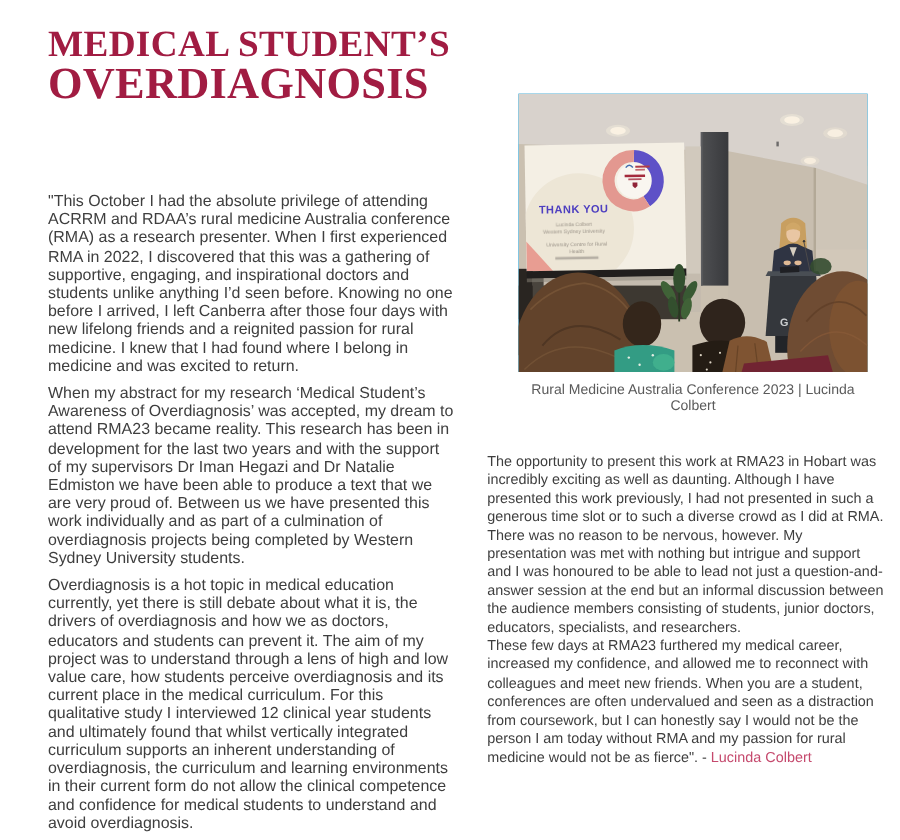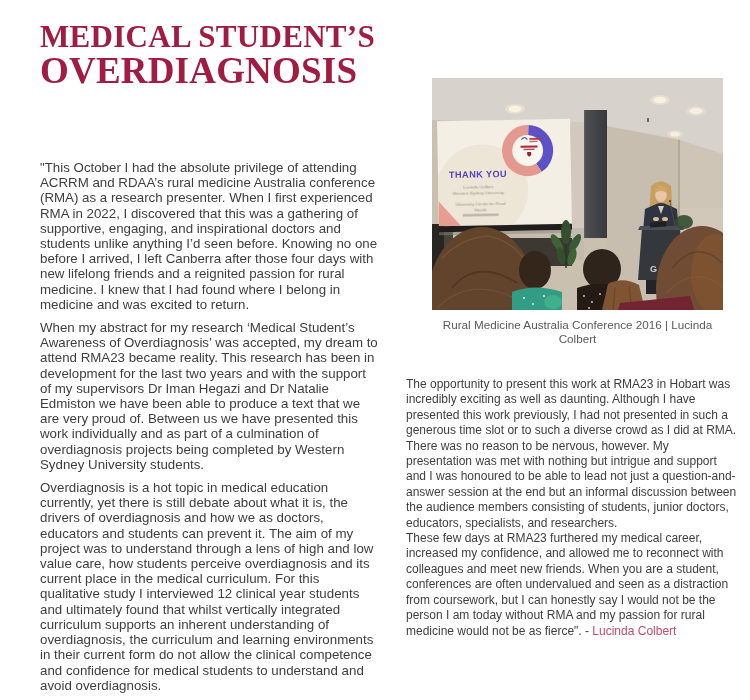--- a/index.html
+++ b/index.html
@@ -192,21 +192,21 @@
             <ellipse cx="283" cy="196" rx="24" ry="40" fill="#7d522f" opacity="0.85"></ellipse>
             <path d="M240,190 Q265,160 290,185" fill="none" stroke="#5a3a24" stroke-width="1.5" opacity="0.7"></path>
             <path d="M235,215 Q262,185 291,210" fill="none" stroke="#8a5c38" stroke-width="1.2" opacity="0.6"></path>
           </g>
           <path d="M188,225 L258,218 L262,232 L186,232 Z" fill="#6f2130"></path>
         </g>
 
         <rect x="0" y="0" width="291" height="232" fill="#b08a6a" opacity="0.04"></rect>
       </svg>
     </div>
-    <figcaption class="caption">Rural Medicine Australia Conference 2016 | Lucinda Colbert</figcaption>
+    <figcaption class="caption">Rural Medicine Australia Conference 2023 | Lucinda Colbert</figcaption>
   </figure>
 
   <div class="col-right">
     <p>The opportunity to present this work at RMA23 in Hobart was incredibly exciting as well as daunting. Although I have presented this work previously, I had not presented in such a generous time slot or to such a diverse crowd as I did at RMA. There was no reason to be nervous, however. My presentation was met with nothing but intrigue and support and I was honoured to be able to lead not just a question-and-answer session at the end but an informal discussion between the audience members consisting of students, junior doctors, educators, specialists, and researchers.</p>
     <p><span>These few days at RMA23 furthered my medical career, increased my confidence, and allowed me to reconnect with colleagues and meet new friends. When you are a student, conferences are often undervalued and seen as a distraction from coursework, but I can honestly say I would not be the person I am today without RMA and my passion for rural medicine would not be as fierce". - </span><span class="sig">Lucinda Colbert</span></p>
   </div>
 
 </div>
 
 </body></html>

